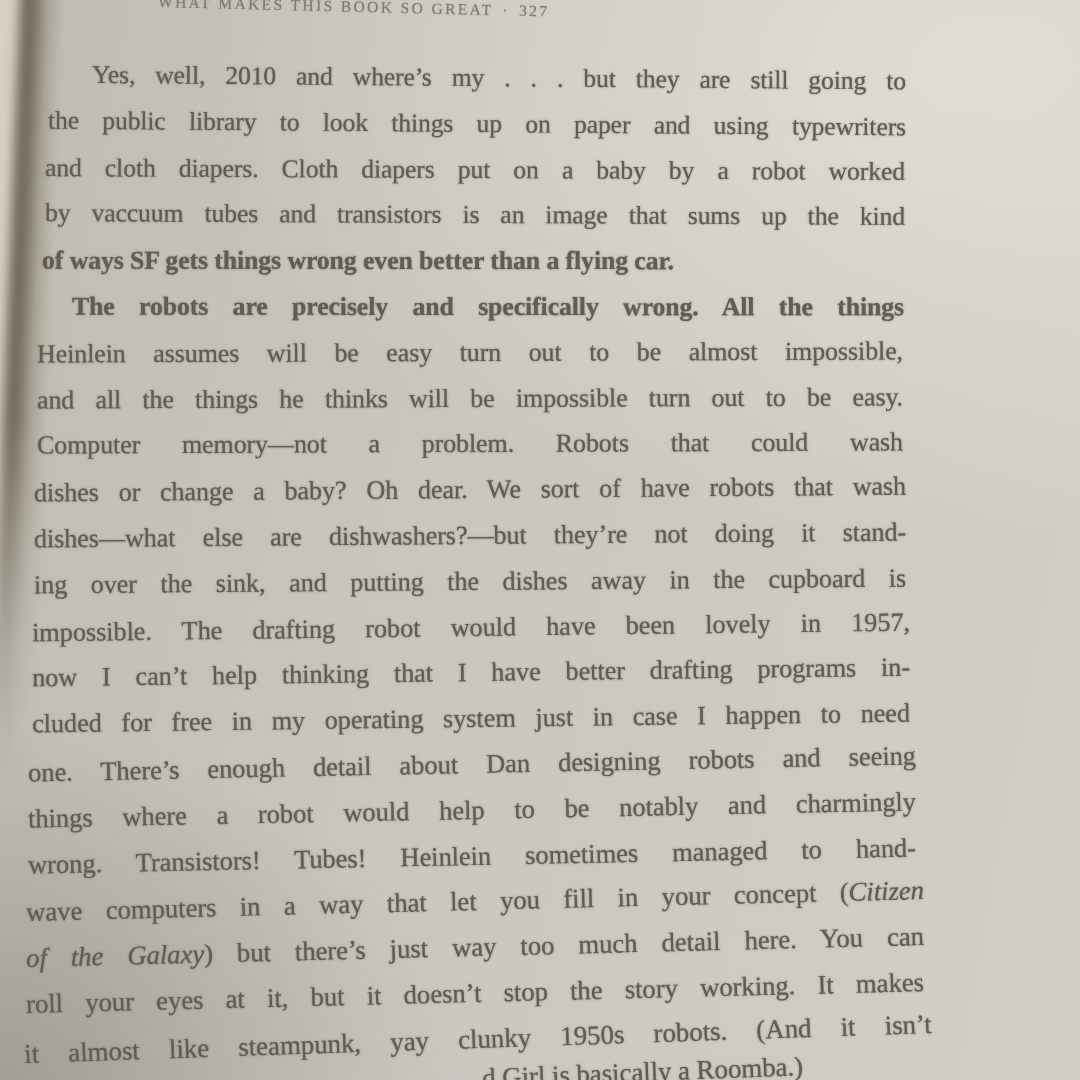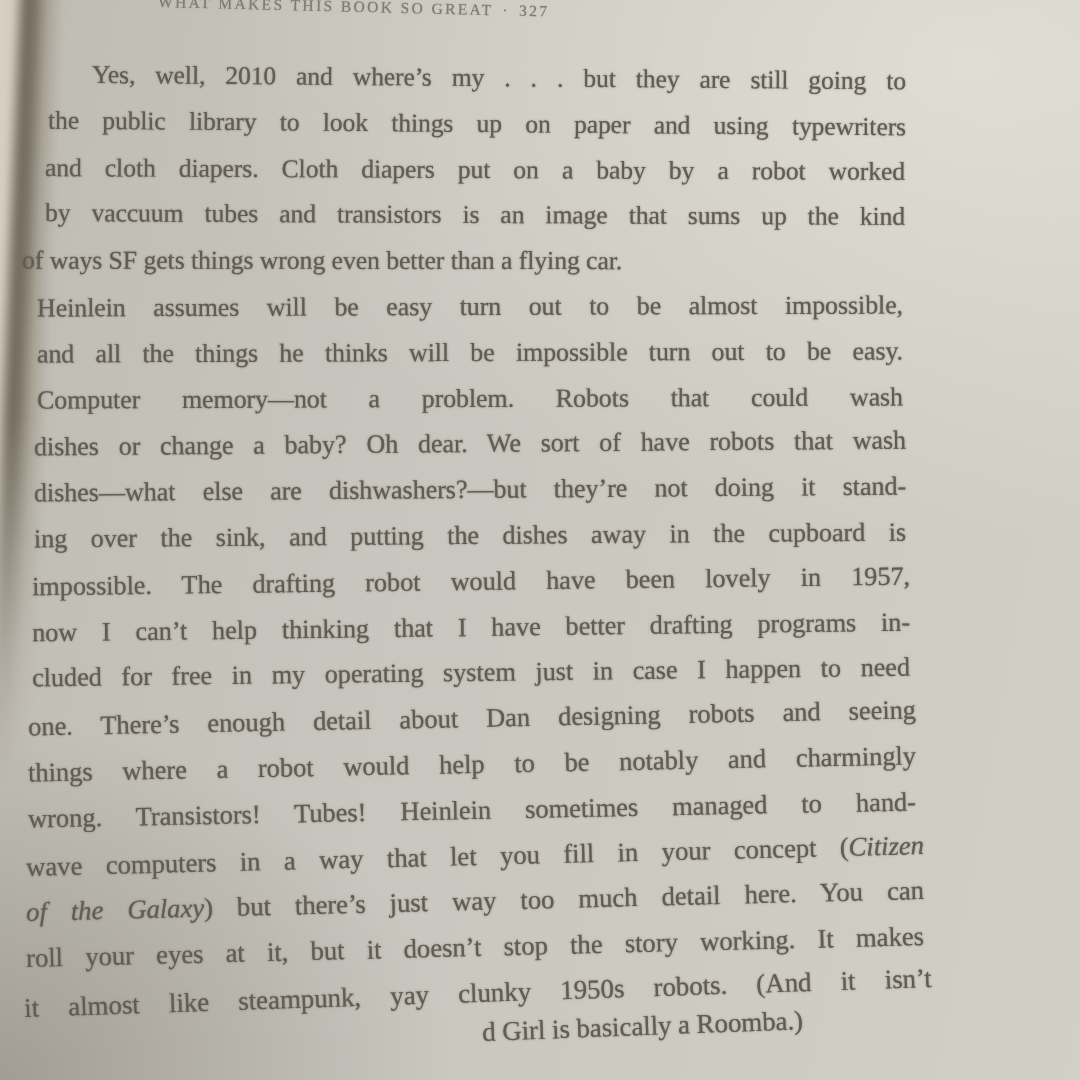--- a/index.html
+++ b/index.html
@@ -66,21 +66,21 @@
     letter-spacing: -0.1px;
   }
   .pend { text-align-last: left; }
   .ind  { text-indent: 44px; }
   .ind2 { text-indent: 30px; }
   .it   { font-style: italic; }
 
   
   .gA { margin-left: 26px; width: 858px; font-size: 25.6px; transform: rotate(0.45deg); }
   .gB { margin-left: 23px; width: 860px; font-size: 25.7px; transform: rotate(0.25deg); }
-  .gC { width: 862px; font-size: 25.8px; transform: rotate(0.05deg); }
+  .gC { margin-left: 20px; width: 862px; font-size: 25.8px; transform: rotate(0.05deg); font-weight: bold; }
   .gD { margin-left: 15px; width: 866px; font-size: 26px;   transform: rotate(-0.2deg); }
   .gE { margin-left: 12px; width: 872px; font-size: 26.2px; transform: rotate(-0.45deg); }
   .gF { margin-left: 10px; width: 878px; font-size: 26.4px; transform: rotate(-0.7deg); }
   .gG { margin-left: 6px;  width: 888px; font-size: 26.6px; transform: rotate(-1.1deg); }
   .gH { margin-left: 4px;  width: 898px; font-size: 26.8px; transform: rotate(-1.4deg); }
   .gI { margin-left: 2px;  width: 908px; font-size: 27px;   transform: rotate(-1.9deg); }
   .gJ { margin-left: 460px; width: auto; font-size: 27px;
         white-space: nowrap; text-align-last: left;
         transform: translateY(-18px) rotate(-2.1deg); }
   .line { transform-origin: 50% 50%; }
@@ -95,20 +95,21 @@
   <div class="runhead">
     <span>WHAT MAKES THIS BOOK SO GREAT</span><span class="sep">·</span><span>327</span>
   </div>
 
   <div class="page-text">
     <div class="line gA ind">Yes, well, 2010 and where’s my . . . but they are still going to</div>
     <div class="line gA">the public library to look things up on paper and using typewriters</div>
     <div class="line gB">and cloth diapers. Cloth diapers put on a baby by a robot worked</div>
     <div class="line gB">by vaccuum tubes and transistors is an image that sums up the kind</div>
     <div class="line gC pend">of ways SF gets things wrong even better than a flying car.</div>
+    <div class="line gC ind2">The robots are precisely and specifically wrong. All the things</div>
     <div class="line gD">Heinlein assumes will be easy turn out to be almost impossible,</div>
     <div class="line gD">and all the things he thinks will be impossible turn out to be easy.</div>
     <div class="line gD">Computer memory—not a problem. Robots that could wash</div>
     <div class="line gE">dishes or change a baby? Oh dear. We sort of have robots that wash</div>
     <div class="line gE">dishes—what else are dishwashers?—but they’re not doing it stand-</div>
     <div class="line gE">ing over the sink, and putting the dishes away in the cupboard is</div>
     <div class="line gF">impossible. The drafting robot would have been lovely in 1957,</div>
     <div class="line gF">now I can’t help thinking that I have better drafting programs in-</div>
     <div class="line gF">cluded for free in my operating system just in case I happen to need</div>
     <div class="line gG">one. There’s enough detail about Dan designing robots and seeing</div>

